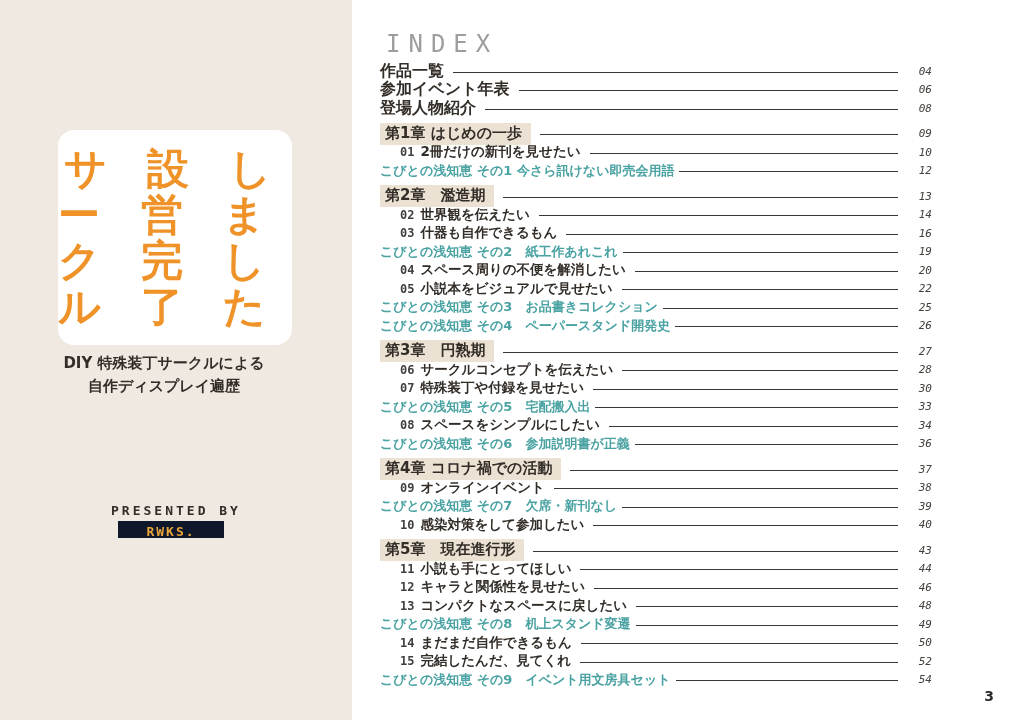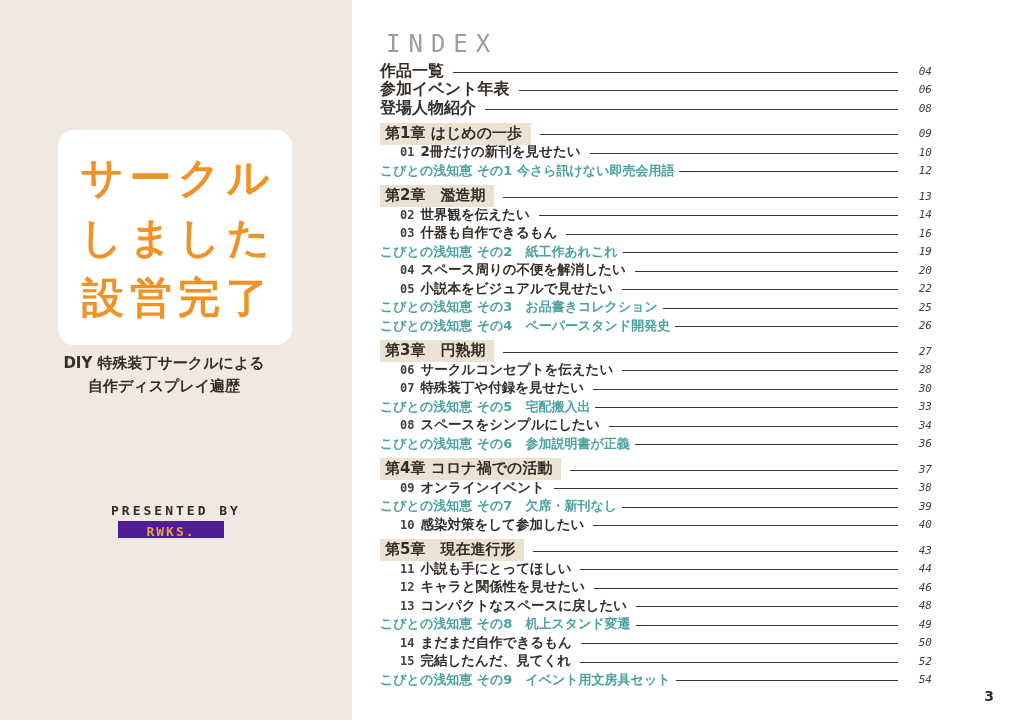--- a/index.html
+++ b/index.html
@@ -5,30 +5,30 @@
   * { margin:0; padding:0; box-sizing:border-box; }
   html,body { width:1024px; height:720px; }
   body { font-family:"DejaVu Sans","Liberation Sans",sans-serif; background:#fff; }
 
   .spread { position:relative; width:1024px; height:720px; background:#ffffff; display:flex; overflow:hidden; }
 
   
   .left-panel { position:relative; width:352px; height:720px; background:#f0e9e1; flex-shrink:0; }
   .title-box { position:absolute; left:58px; top:130px; width:234px; height:215px;
                background:#ffffff; border-radius:16px;
-               display:flex; flex-direction:column; justify-content:center; align-items:center; gap:14px; }
+               display:flex; justify-content:center; align-items:center; gap:14px; }
   .title-line { font-family:"DejaVu Serif","Liberation Serif",serif; font-weight:700;
                 font-size:42px; line-height:46px; letter-spacing:6px; color:#ef9227; text-indent:6px; }
   .subtitle { position:absolute; top:352px; left:0; width:328px; text-align:center;
               font-weight:700; font-size:15px; line-height:23px; color:#332d28; }
   .presented { position:absolute; top:503px; left:0; width:352px; text-align:center;
                font-family:"DejaVu Sans Mono","Liberation Mono",monospace; font-weight:700;
                font-size:13px; letter-spacing:3px; color:#332d28; }
   .brand-bar { position:absolute; top:521px; left:118px; width:106px; height:17px;
-               background:#4c1d95; text-align:center; }
+               background:#0f172a; text-align:center; }
   .brand-bar span { font-family:"DejaVu Sans Mono","Liberation Mono",monospace; font-weight:700;
                     font-size:13px; line-height:17px; letter-spacing:2px; color:#e9a43c; }
 
   
   .index-page { position:relative; flex:1; padding:30px 92px 0 28px; background:#fff; }
   .index-heading { font-family:"DejaVu Sans Mono","Liberation Mono",monospace; font-weight:400;
                    font-size:24px; letter-spacing:8px; color:#9d9d9d; margin:0 0 4px 6px; }
 
   .row { display:flex; align-items:center; height:18.5px; color:#332d28; }
   .row .leader { flex:1; border-top:1.4px solid #3c3633; margin:2px 10px 0 9px; }
@@ -55,22 +55,22 @@
   .folio { position:absolute; right:30px; bottom:16px; font-weight:700; font-size:14px; color:#2b2b2b; }
 </style>
 </head>
 <body>
 
 <div class="spread">
 
   <aside class="left-panel">
     <div class="title-box">
       <div class="title-line">サークル</div>
+      <div class="title-line">設営完了</div>
       <div class="title-line">しました</div>
-      <div class="title-line">設営完了</div>
     </div>
     <div class="subtitle">
       <div>DIY 特殊装丁サークルによる</div>
       <div>自作ディスプレイ遍歴</div>
     </div>
     <div class="presented">PRESENTED BY</div>
     <div class="brand-bar">
       <span>RWKS.</span>
     </div>
   </aside>

